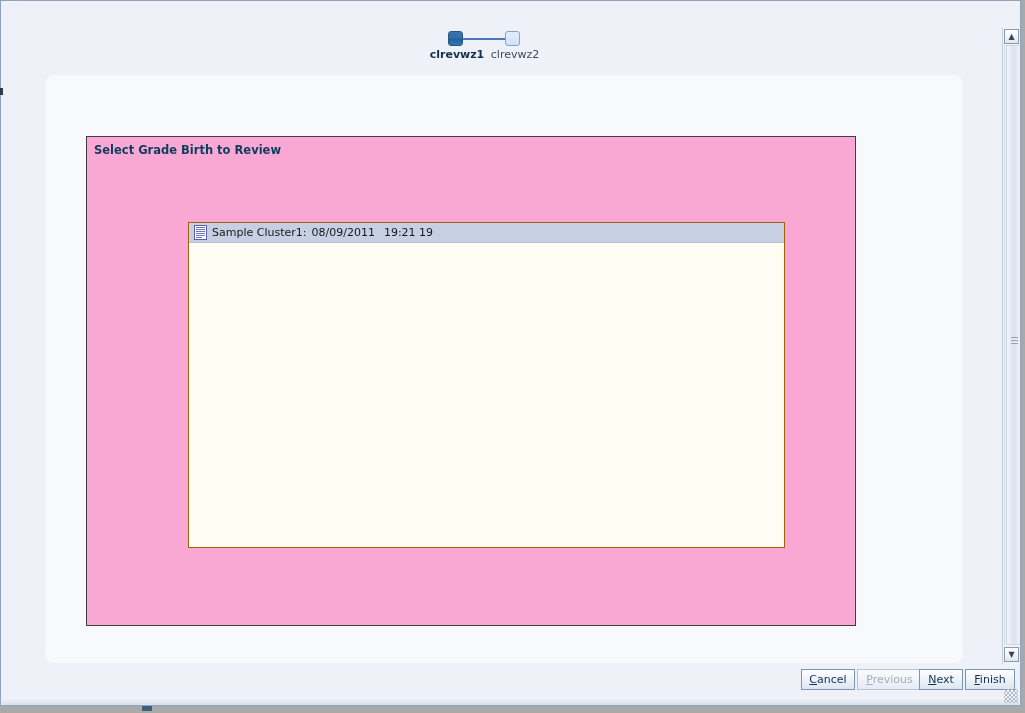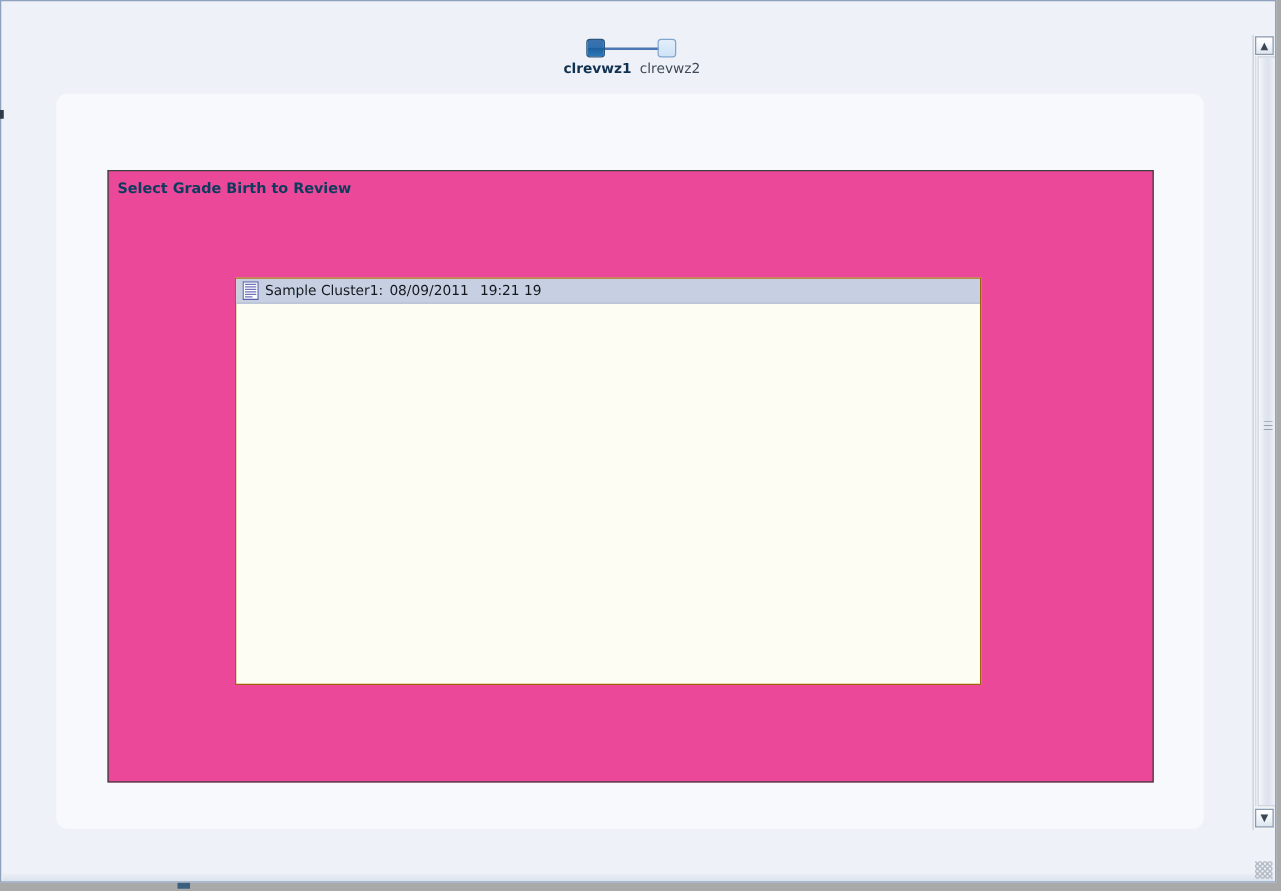--- a/index.html
+++ b/index.html
@@ -92,21 +92,21 @@
   
   #wizard-train {
     position: absolute;
     left: 0;
     top: 26px;
     width: 1001px;
     height: 38px;
   }
   #train-inner {
     position: absolute;
-    left: 449px;
+    left: 428px;
     top: 2px;
     width: 120px;
     height: 36px;
   }
   .train-line {
     position: absolute;
     left: 27px;
     top: 9px;
     width: 51px;
     height: 2px;
@@ -163,23 +163,23 @@
     background: #f7f9fc;
     border-radius: 9px;
     box-sizing: border-box;
   }
 
   
   #region-panel {
     position: absolute;
     left: 41px;
     top: 61px;
-    width: 837px;
+    width: 770px;
     height: 490px;
-    background: #ec4899;
+    background: #f9a8d4;
     border: 1px solid #3f3f3f;
     box-sizing: border-box;
   }
   #region-title {
     position: absolute;
     left: 7px;
     top: 6px;
     font-weight: bold;
     font-size: 11.5px;
     color: #0b3c5d;
@@ -426,20 +426,39 @@
             <span class="list-row-label lbl-date">08/09/2011</span>
             <span class="list-row-label lbl-time">19:21 19</span>
           </div>
 
         </div>
 
       </div>
 
     </div>
 
+    <div id="footer">
+
+      <div id="btn-cancel" class="wiz-btn">
+        <u>C</u><span>ancel</span>
+      </div>
+
+      <div id="btn-previous" class="wiz-btn disabled">
+        <u>P</u><span>revious</span>
+      </div>
+
+      <div id="btn-next" class="wiz-btn">
+        <u>N</u><span>ext</span>
+      </div>
+
+      <div id="btn-finish" class="wiz-btn">
+        <u>F</u><span>inish</span>
+      </div>
+
+    </div>
 
     <div id="vscroll">
       <div id="scroll-up" class="scroll-arrow">▲</div>
       <div id="scroll-track">
         <div id="scroll-thumb">
           <div id="thumb-grip"></div>
         </div>
       </div>
       <div id="scroll-down" class="scroll-arrow">▼</div>
     </div>

